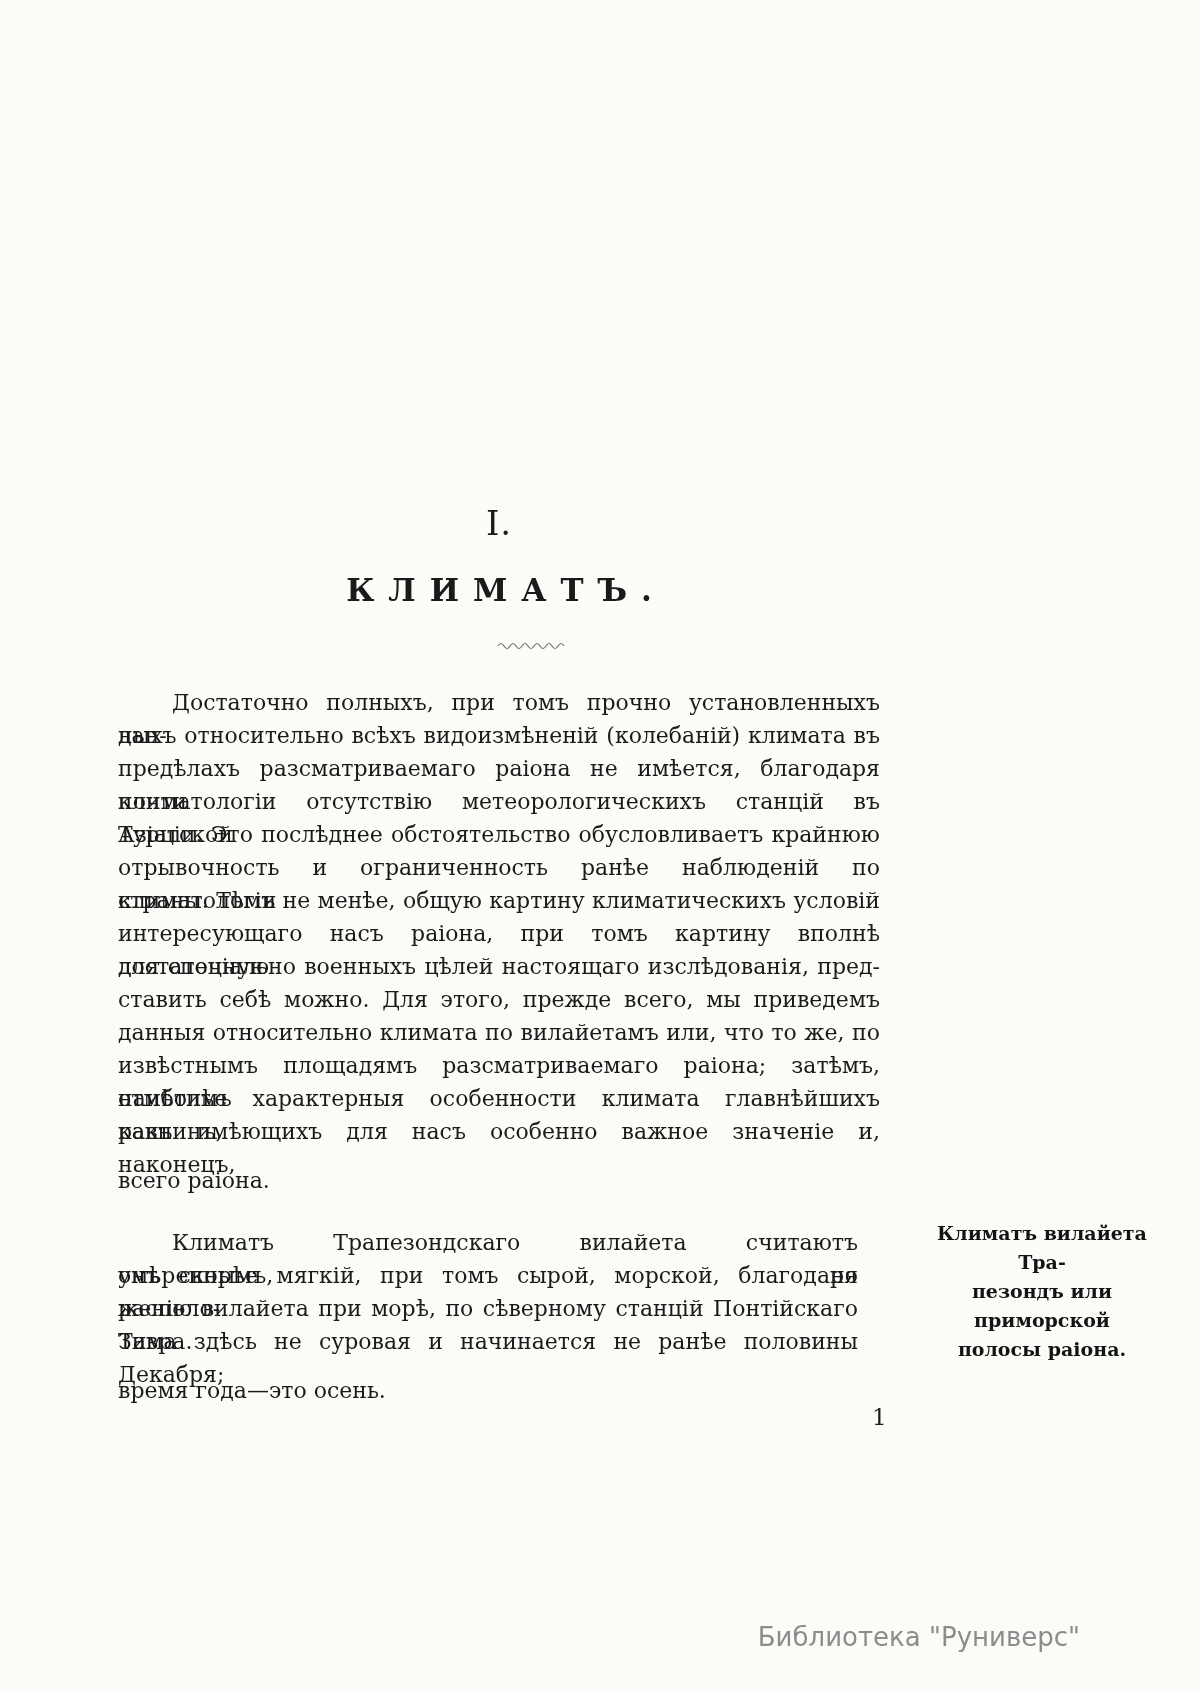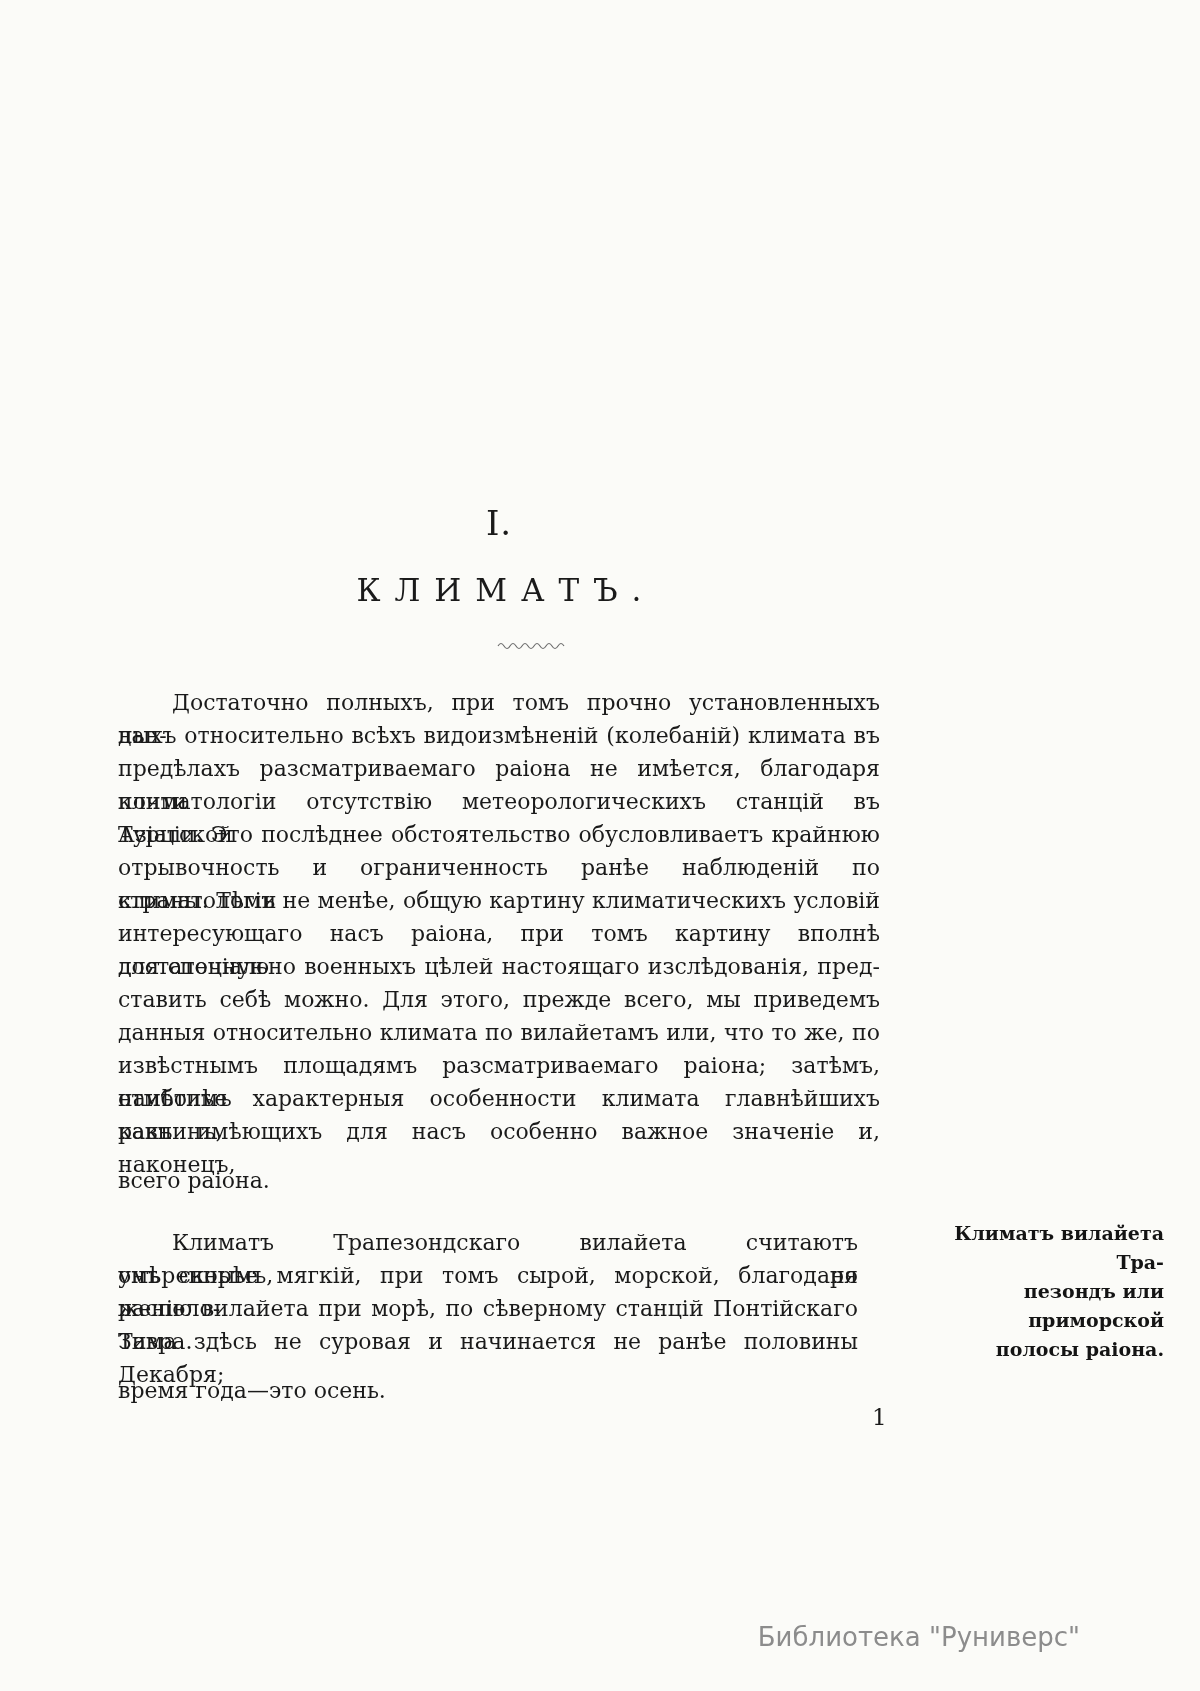--- a/index.html
+++ b/index.html
@@ -17,21 +17,21 @@
     left:118px; top:503px; width:762px;
     text-align:center;
     font-size:34px;
     letter-spacing:1px;
   }
   .chapter-title{
     position:absolute;
     left:118px; top:572px; width:762px;
     text-align:center;
     font-size:31px;
-    font-weight:400;
+    font-weight:700;
     letter-spacing:0.45em;
     text-indent:0.45em; 
     white-space:nowrap;
   }
   .squiggle{
     position:absolute;
     left:497px; top:641px;
     width:72px; height:9px;
   }
   .para{
@@ -50,21 +50,21 @@
     white-space:normal;
   }
   .line.indent{ text-indent:54px; }
   .line.last{ text-align:left; text-align-last:left;margin-top:16px; }
   .margin-note{
     position:absolute;
     left:920px; top:1219px; width:244px;
     font-size:19px;
     font-weight:700;
     line-height:29px;
-    text-align:right;
+    text-align:center;
     color:#141414;
   }
   .page-signature{
     position:absolute;
     left:872px; top:1404px;
     font-size:23px;
   }
   .watermark{
     position:absolute;
     left:700px; top:1622px; width:380px;

